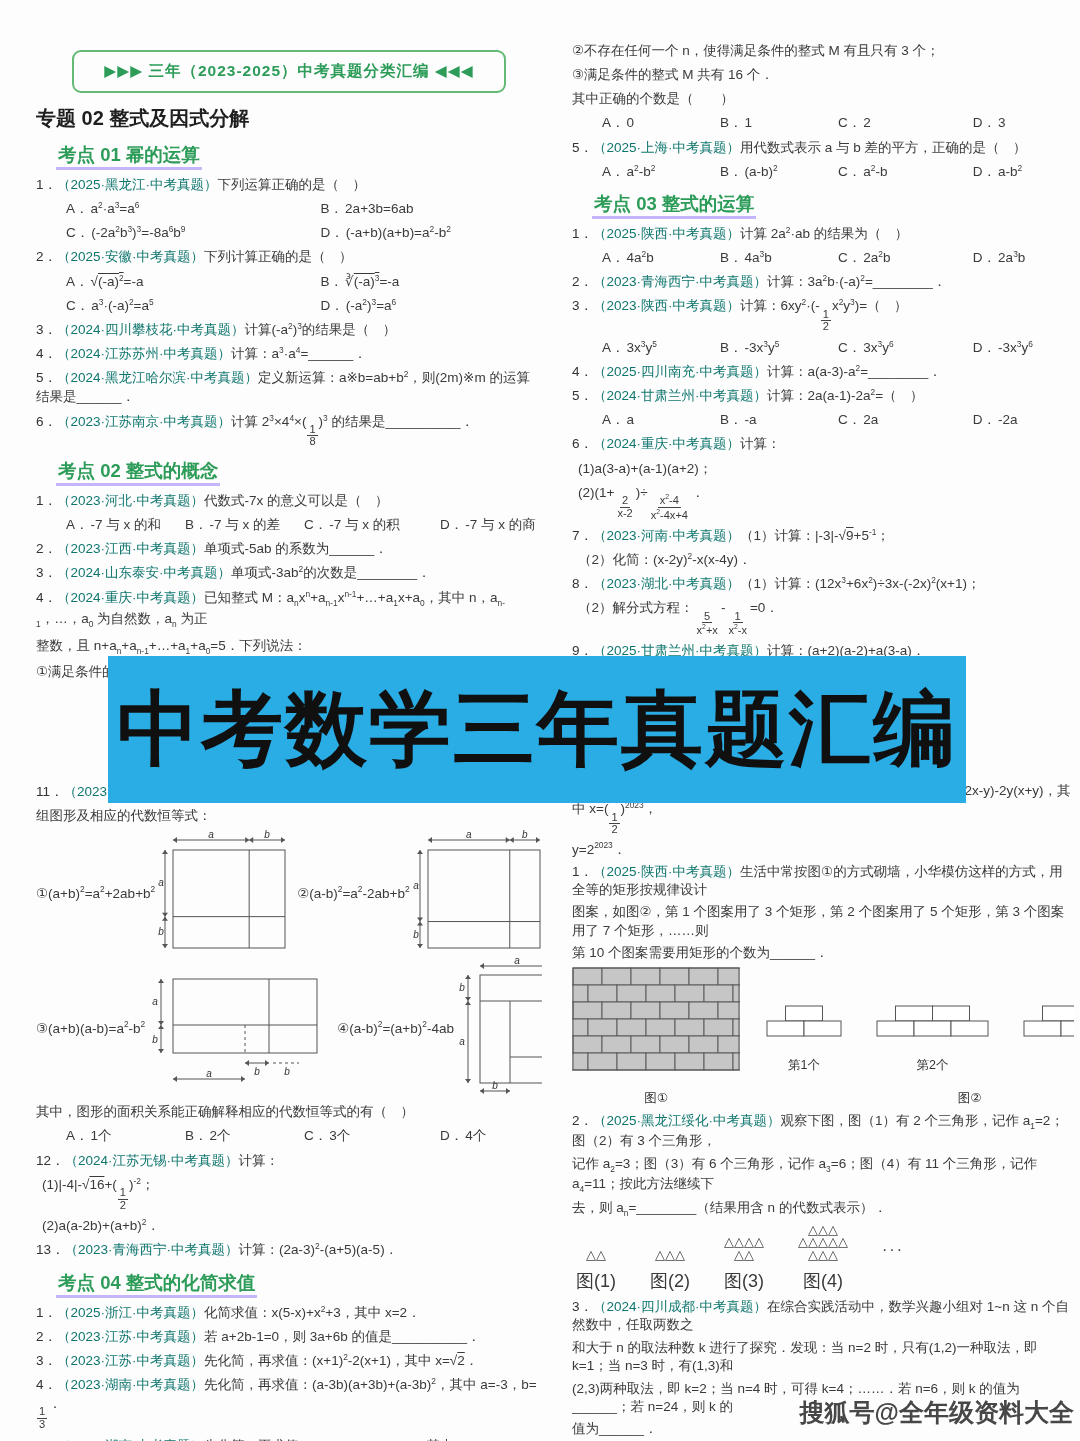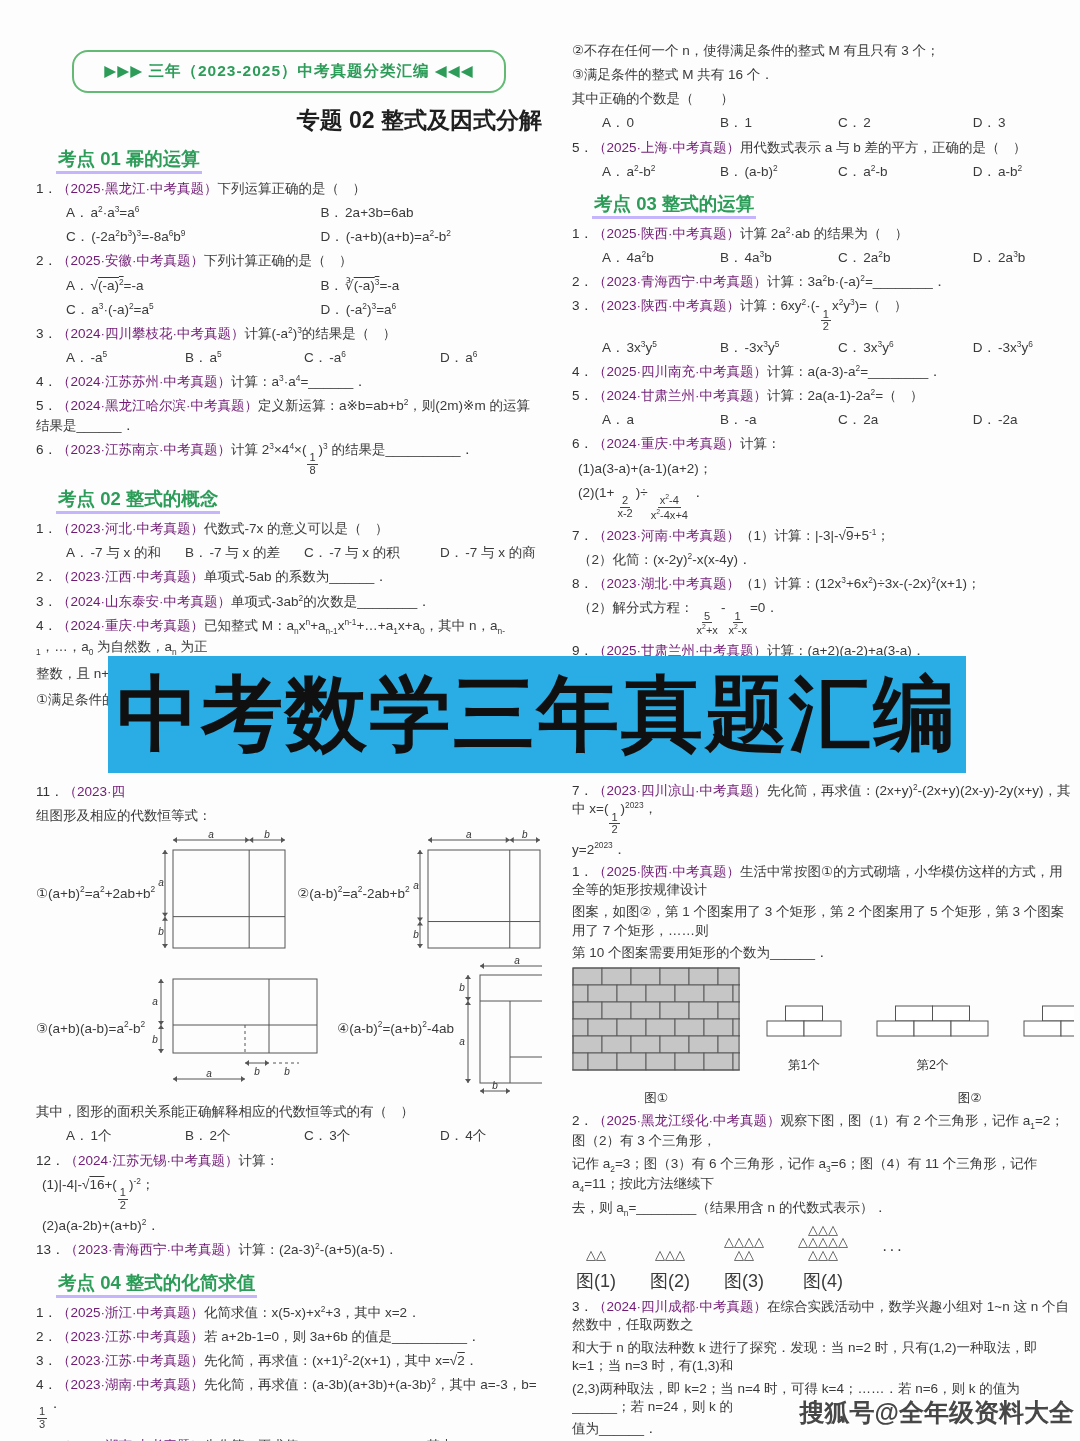--- a/index.html
+++ b/index.html
@@ -6,43 +6,43 @@
   .page{position:relative;width:1080px;height:1441px;background:#fdfdfd;
         font-family:"Liberation Sans","DejaVu Sans",sans-serif;color:#3a3a3a;overflow:hidden;margin:0 auto}
   .colpart{position:absolute;overflow:hidden;font-size:13.5px}
   #col-left-top{left:36px;top:44px;width:506px;height:734px}
   #col-left-bot{left:36px;top:777px;width:506px;height:664px}
   #col-right-top{left:572px;top:36px;width:502px;height:738px}
   #col-right-bot{left:572px;top:777px;width:502px;height:664px}
   #col-right-bot .line{margin:4px 0;line-height:1.36}
   .line{margin:5px 0;line-height:1.42}
   .qn{color:#333}
-  .qsrc{color:#701a75}
+  .qsrc{color:#0f766e}
   .opts{display:grid;padding-left:30px}
   .o4{grid-template-columns:1.05fr 1.05fr 1.2fr .9fr}
   .o2{grid-template-columns:1.15fr 1fr}
   .opt{white-space:nowrap}
   .olet{margin-right:2px}
   .sub{padding-left:6px}
   sup,sub{font-size:.62em}
   .frac{display:inline-flex;flex-direction:column;align-items:center;vertical-align:-0.65em;
         line-height:1.05;font-size:.82em;margin:0 1px}
   .fn{border-bottom:1px solid #444;padding:0 2px}
   .fd{padding:0 2px}
   .ovl{text-decoration:overline}
   .hboxwrap{text-align:center;margin:6px 0 10px}
-  .hbox{display:inline-block;border:2px solid #62ba74;border-radius:16px;padding:9px 30px;
+  .hbox{display:inline-block;border:2px solid #62ba74;border-radius:9px;padding:9px 30px;
         color:#2d9c59;font-weight:bold;font-size:15.5px;letter-spacing:1px}
-  .title{text-align:right;font-size:23px;font-weight:bold;color:#1f1f1f;margin:12px 0 10px}
+  .title{text-align:left;font-size:20px;font-weight:bold;color:#1f1f1f;margin:12px 0 10px}
   .kdwrap{margin:10px 0 8px 20px}
   .kd{color:#2d9c59;font-weight:bold;font-size:18.5px;border-bottom:3px solid #c4b5fd;padding:0 2px 2px}
   .figrow{display:flex;align-items:center;margin:3px 0}
   .fri{flex:1;display:flex;align-items:center;gap:2px}
   .mtext{white-space:nowrap}
-  .banner{position:absolute;left:108px;top:656px;width:858px;height:117px;background:#2aace4;
+  .banner{position:absolute;left:108px;top:656px;width:858px;height:147px;background:#2aace4;
           display:flex;align-items:center;justify-content:center;z-index:5}
   .banner span{font-size:82px;font-weight:900;color:#101010;letter-spacing:2px;white-space:nowrap}
   .watermark{position:absolute;right:6px;top:1396px;font-size:25px;font-weight:bold;color:#474747;z-index:6;
              text-shadow:-1px -1px 0 #fff,1px -1px 0 #fff,-1px 1px 0 #fff,2px 2px 1px #fff}
   .fig-bricks{display:flex;align-items:flex-end;gap:26px;margin:5px 0}
   .fcap{font-size:12.5px;color:#333;margin-top:16px;text-align:center}
   .fb-pats{flex:1}
   .fb-row{display:flex;align-items:flex-end;gap:34px}
   .fb-pat{text-align:center}
   .fig-tris{display:flex;align-items:flex-end;gap:34px;margin:5px 0;padding-left:4px}
@@ -71,26 +71,20 @@
       <div class="line q"><span class="qn">2．</span><span class="qsrc">（2025·安徽·中考真题）</span><span class="qt">下列计算正确的是（　）</span></div>
       <div class="line opts o2">
         <span class="opt"><span class="olet">A．</span><span>√<span class="ovl">(-a)<sup>2</sup></span>=-a</span></span>
         <span class="opt"><span class="olet">B．</span><span>∛<span class="ovl">(-a)<sup>3</sup></span>=-a</span></span>
       </div>
       <div class="line opts o2">
         <span class="opt"><span class="olet">C．</span><span>a<sup>3</sup>·(-a)<sup>2</sup>=a<sup>5</sup></span></span>
         <span class="opt"><span class="olet">D．</span><span>(-a<sup>2</sup>)<sup>3</sup>=a<sup>6</sup></span></span>
       </div>
       <div class="line q"><span class="qn">3．</span><span class="qsrc">（2024·四川攀枝花·中考真题）</span><span class="qt">计算(-a<sup>2</sup>)<sup>3</sup>的结果是（　）</span></div>
-      <div class="line opts o4">
-        <span class="opt"><span class="olet">A．</span><span>-a<sup>5</sup></span></span>
-        <span class="opt"><span class="olet">B．</span><span>a<sup>5</sup></span></span>
-        <span class="opt"><span class="olet">C．</span><span>-a<sup>6</sup></span></span>
-        <span class="opt"><span class="olet">D．</span><span>a<sup>6</sup></span></span>
-      </div>
       <div class="line q"><span class="qn">4．</span><span class="qsrc">（2024·江苏苏州·中考真题）</span><span class="qt">计算：a<sup>3</sup>·a<sup>4</sup>=______．</span></div>
       <div class="line q"><span class="qn">5．</span><span class="qsrc">（2024·黑龙江哈尔滨·中考真题）</span><span class="qt">定义新运算：a※b=ab+b<sup>2</sup>，则(2m)※m 的运算结果是______．</span></div>
       <div class="line q"><span class="qn">6．</span><span class="qsrc">（2023·江苏南京·中考真题）</span><span class="qt">计算 2<sup>3</sup>×4<sup>4</sup>×(<span class="frac">
             <span class="fn">1</span>
             <span class="fd">8</span>
           </span>)<sup>3</sup> 的结果是__________．</span></div>
       <div class="kdwrap"><span class="kd">考点 02 整式的概念</span></div>
       <div class="line q"><span class="qn">1．</span><span class="qsrc">（2023·河北·中考真题）</span><span class="qt">代数式-7x 的意义可以是（　）</span></div>
       <div class="line opts o4">
         <span class="opt"><span class="olet">A．</span><span>-7 与 x 的和</span></span>

